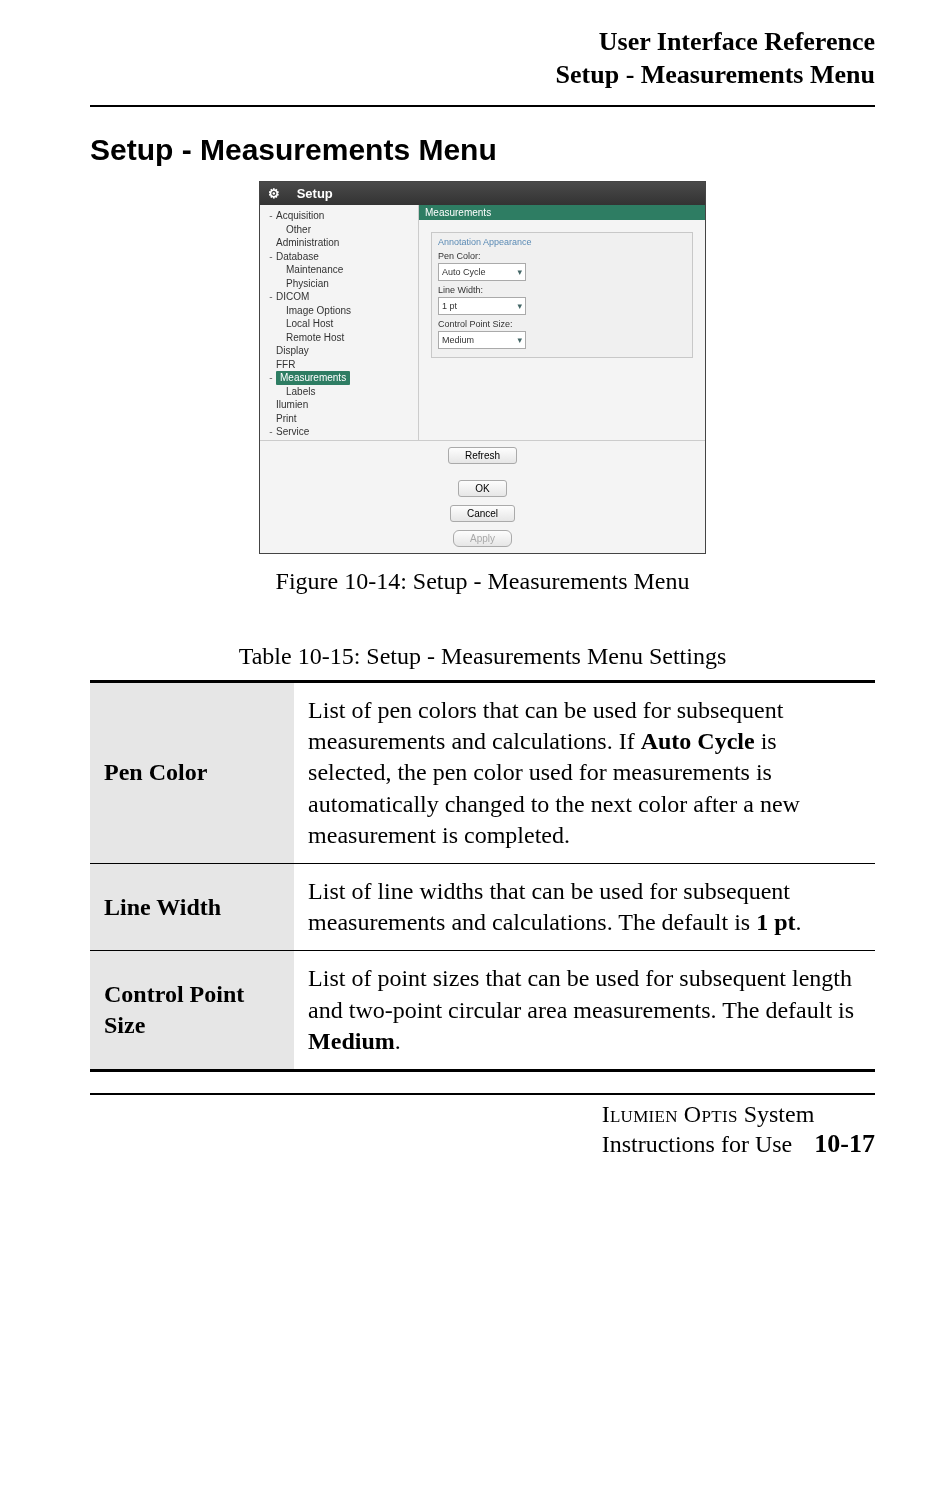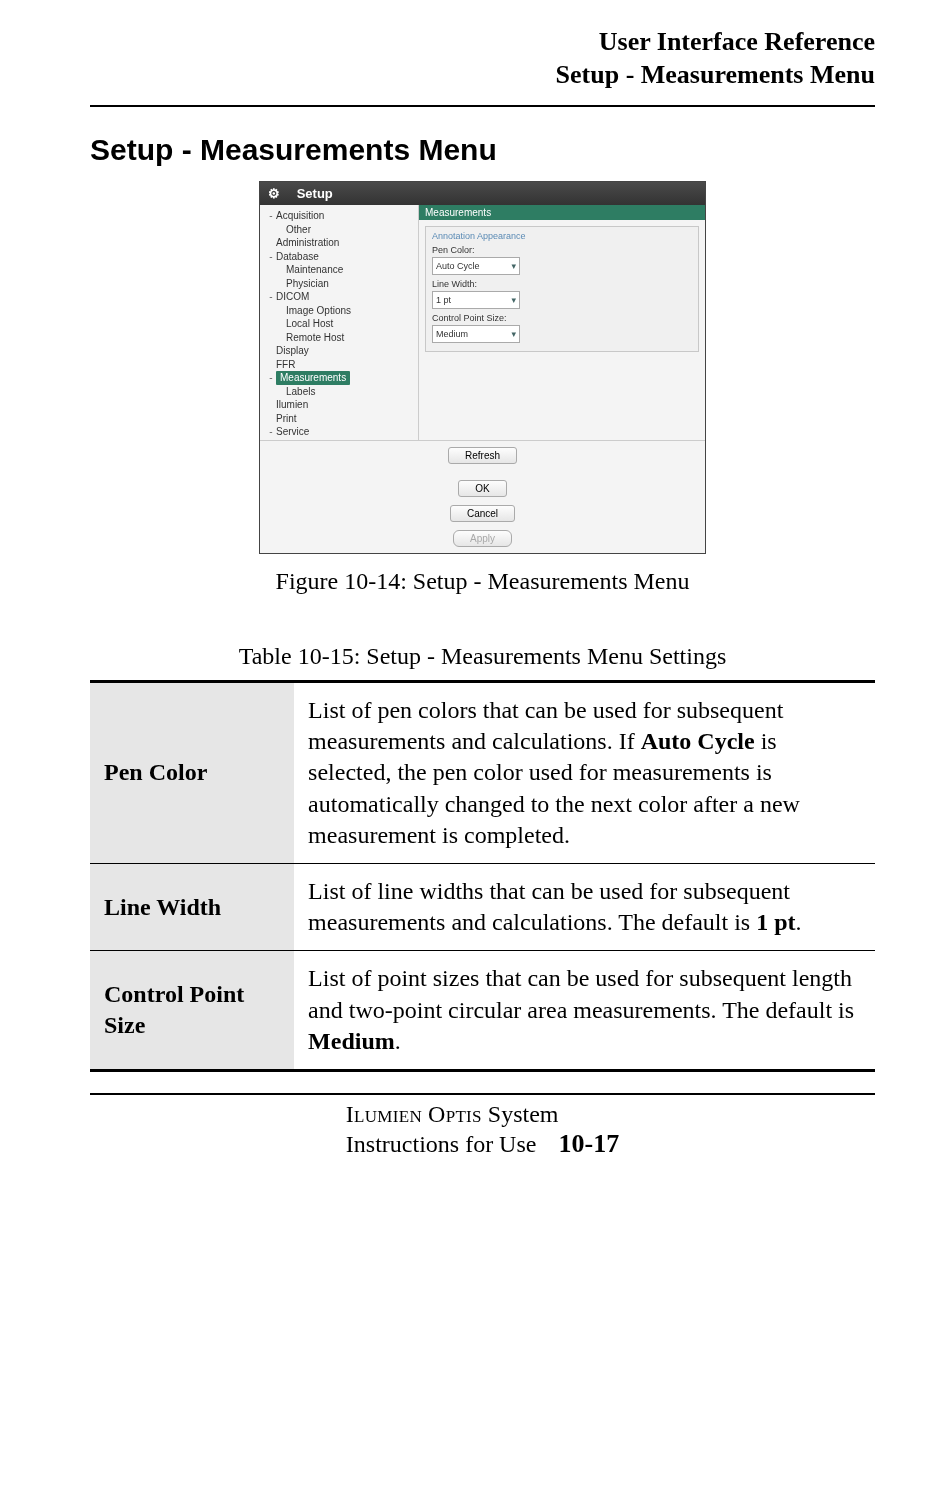--- a/index.html
+++ b/index.html
@@ -79,21 +79,21 @@
   }
   .panel { flex: 1; padding: 0; }
   .panel-title {
     background: #2e7d63;
     color: #fff;
     font-size: 10px;
     padding: 2px 6px;
   }
   .panel-group {
     border: 1px solid #c8c8c8;
-    margin: 6px;
+    margin: 12px;
     padding: 4px 6px 8px 6px;
     background: #f0f0f0;
   }
   .legend { color: #5b8bb5; font-size: 9px; margin-bottom: 4px; }
   .fld-label { font-size: 9px; margin-top: 4px; }
   .fld-select {
     display: flex; align-items: center; justify-content: space-between;
     width: 80px; height: 16px;
     border: 1px solid #aaa; background: #fff;
     font-size: 9px; padding: 0 3px; margin-top: 2px;
@@ -152,21 +152,21 @@
     position: absolute;
     left: 90px; right: 70px; bottom: 50px;
   }
   .footer-rule {
     border: none;
     border-top: 2px solid #000;
     margin: 0 0 4px 0;
   }
   .footer-row {
     display: flex;
-    justify-content: center;
+    justify-content: flex-end;
     align-items: flex-end;
     font-size: 24px;
   }
   .footer-left { line-height: 1.25; }
   .sc { font-variant: small-caps; letter-spacing: 0.3px; }
   .pnum { font-weight: bold; font-size: 26px; }
   .b1 { font-weight: bold; }
 </style>
 </head>
 <body>

